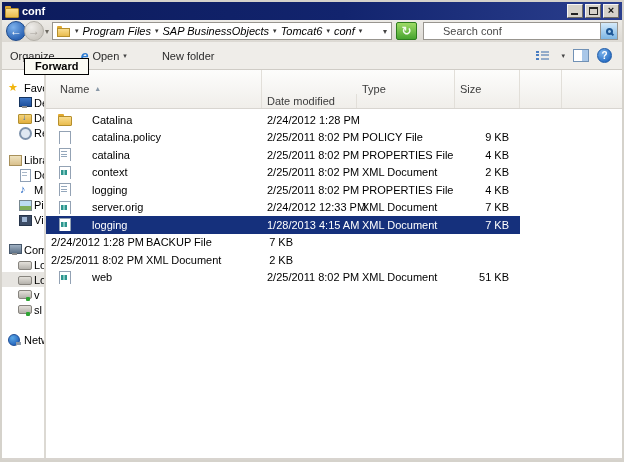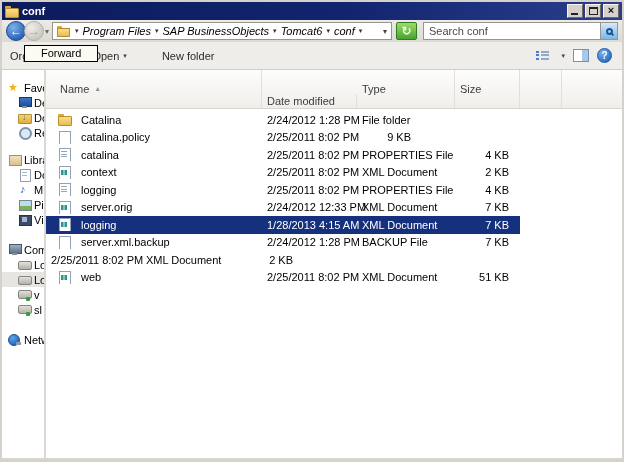--- a/index.html
+++ b/index.html
@@ -26,32 +26,32 @@
   .addressbar { width:340px; height:18px; background:#fff; border:1px solid #98958f; display:flex; align-items:center; padding:0 4px; overflow:hidden; }
   .ab-foldericon { width:12px; height:10px; position:relative; flex:0 0 12px; margin-right:2px; }
   .ab-foldericon::before { content:""; position:absolute; left:0; top:0; width:5px; height:3px; background:#e0a92f; border-radius:1px 1px 0 0; }
   .ab-foldericon::after { content:""; position:absolute; left:0; top:2px; width:11px; height:7px; background:linear-gradient(#f9dd8f,#e9bc4e); border:1px solid #b68f2c; }
   .crumbs { display:flex; align-items:center; white-space:nowrap; flex:1; }
   .crumb-sep { font-size:7px; color:#333; margin:0 4px; }
   .crumb { cursor:pointer;font-style:italic; }
   .ab-dropdown { font-size:8px; color:#444; margin-left:auto; padding-left:6px; cursor:pointer; }
   .refresh-btn { width:21px; height:18px; margin-left:4px; background:linear-gradient(#9edb66,#47a42f); border:1px solid #2e7d1f; border-radius:2px; color:#f2faee; font-weight:bold; font-size:12px; line-height:16px; text-align:center; cursor:pointer; flex:0 0 21px; }
   .searchbox { flex:1; height:18px; margin-left:6px; background:#fff; border:1px solid #98958f; display:flex; align-items:center; }
-  .searchbox input { flex:1; border:none; outline:none; background:transparent; font-family:inherit; font-size:11px; color:#4a4a4a; padding-left:5px; }
+  .searchbox input { flex:1; border:none; outline:none; background:transparent; font-family:inherit; font-size:11px; color:#4a4a4a; padding-left:19px; }
   .search-btn { width:17px; height:16px; background:linear-gradient(#d5eafa,#7db6e4); border-left:1px solid #98958f; display:flex; align-items:center; justify-content:center; cursor:pointer; }
   .mag { width:7px; height:7px; border:2px solid #1d5796; border-radius:50%; position:relative; }
   .mag::after { content:""; position:absolute; width:2px; height:4px; background:#1d5796; transform:rotate(-45deg); right:-2px; bottom:-3px; }
 
   
   .toolbar { height:28px; background:#efede9; border-bottom:1px solid #cfccc6; display:flex; align-items:center; padding-left:8px; position:relative; }
   .tb-label { color:#2b2b2b; cursor:pointer; }
   .tb-chev { font-size:7px; color:#444; margin-left:4px; }
   .ie-icon { color:#2b7bd3; font-weight:bold; font-style:italic; font-size:14px; margin:0 4px 0 26px; line-height:12px; }
   .tb-newfolder { margin-left:35px; }
-  .tooltip { position:absolute; left:22px; top:3px; background:#fbfbf4; border:1px solid #000; padding:1px 16px 2px; color:#000; z-index:5; }
+  .tooltip { position:absolute; left:22px; top:16px; background:#fbfbf4; border:1px solid #000; padding:1px 10px 2px; color:#000; z-index:5;font-weight:bold; }
   .tb-right { margin-left:auto; display:flex; align-items:center; margin-right:10px; gap:8px; }
   .views-icon { width:13px; height:10px; background-image:repeating-linear-gradient(#4a7ec2 0 2px, transparent 2px 3.5px), repeating-linear-gradient(#93abc9 0 2px, transparent 2px 3.5px); background-size:3px 10px, 8px 10px; background-position:0 0, 5px 0; background-repeat:no-repeat; cursor:pointer; }
   .preview-icon { width:16px; height:13px; border:1px solid #7191b5; background:linear-gradient(90deg,#fff 0 55%, #a9c7e8 55%); cursor:pointer; }
   .help-icon { width:15px; height:15px; border-radius:50%; background:radial-gradient(circle at 35% 30%, #7ab2ec, #2a6fc4 75%); border:1px solid #1d5aa8; color:#fff; font-weight:bold; font-size:10px; text-align:center; line-height:13px; cursor:pointer; }
 
   
   .main { display:flex; height:388px; }
   .sidebar { width:44px; background:#fff; border-right:2px solid #dcd9d3; overflow:hidden; padding-top:0; }
   .si-item { height:15px; display:flex; align-items:center; gap:3px; white-space:nowrap; cursor:pointer; }
   .si-item.indent0 { padding-left:6px; }
@@ -81,21 +81,21 @@
 
   
   .filelist { flex:1; background:#fff; overflow:hidden; }
   .lheader { height:39px; display:flex; background:linear-gradient(#fdfdfc,#f0eeea); border-bottom:1px solid #d8d5d0; }
   .hcell { display:flex; align-items:center; padding-left:5px; border-right:1px solid #e2dfd9; color:#3c3c3c; cursor:pointer; }
   .hcell.first { padding-left:14px; }
   .sort-arrow { font-size:7px; color:#8a99a8; margin-left:5px; margin-top:-1px; }
   .rows { margin-top:2px; }
   .frow { display:flex; align-items:center; width:474px; height:17.5px; cursor:pointer; }
   .frow.selected { background:#15307c; color:#fff; }
-  .c-name { width:216px; display:flex; align-items:center; padding-left:12px; gap:10px; overflow:hidden; white-space:nowrap; }
+  .c-name { width:216px; display:flex; align-items:center; padding-left:12px; gap:21px; overflow:hidden; white-space:nowrap; }
   .c-date { width:95px; padding-left:5px; white-space:nowrap; }
   .c-type { width:98px; padding-left:5px; white-space:nowrap; }
   .c-size { width:65px; text-align:right; padding-right:11px; white-space:nowrap; }
   .fi { width:13px; height:13px; position:relative; flex:0 0 13px; }
   .fi-folder::before { content:""; position:absolute; left:0; top:1px; width:6px; height:3px; background:#e0a92f; border-radius:1px 1px 0 0; }
   .fi-folder::after { content:""; position:absolute; left:0; top:3px; width:12px; height:8px; background:linear-gradient(#f9dd8f,#e9bc4e); border:1px solid #b68f2c; border-radius:1px; }
   .fi-file::before, .fi-properties::before, .fi-xml::before { content:""; position:absolute; left:1px; top:0; width:10px; height:12px; background:#fff; border:1px solid #93a2b4; }
   .fi-properties::after { content:""; position:absolute; left:3px; top:3px; width:6px; height:6px; background:repeating-linear-gradient(#93a7bc 0 1px, transparent 1px 2.5px); }
   .fi-xml::after { content:""; position:absolute; left:3px; top:4px; width:6px; height:5px; background:linear-gradient(90deg,#2f948d 0 2px,#7cc8c0 2px 4px,#2f948d 4px); }
 
@@ -245,29 +245,29 @@
             <span></span>
           </div>
         </div>
       <div class="rows">
           <div class="frow">
             <div class="c-name">
               <span class="fi fi-folder"></span>
               <span>Catalina</span>
             </div>
             <div class="c-date">2/24/2012 1:28 PM</div>
-            <div class="c-type">File folder</div>
             <div class="c-size"></div>
           </div>
           <div class="frow">
             <div class="c-name">
               <span class="fi fi-file"></span>
               <span>catalina.policy</span>
             </div>
             <div class="c-date">2/25/2011 8:02 PM</div>
+            <div class="c-type">POLICY File</div>
             <div class="c-size">9 KB</div>
           </div>
           <div class="frow">
             <div class="c-name">
               <span class="fi fi-properties"></span>
               <span>catalina</span>
             </div>
             <div class="c-date">2/25/2011 8:02 PM</div>
             <div class="c-type">PROPERTIES File</div>
             <div class="c-size">4 KB</div>
@@ -302,24 +302,20 @@
           <div class="frow selected">
             <div class="c-name">
               <span class="fi fi-xml"></span>
               <span>logging</span>
             </div>
             <div class="c-date">1/28/2013 4:15 AM</div>
             <div class="c-type">XML Document</div>
             <div class="c-size">7 KB</div>
           </div>
           <div class="frow">
-            <div class="c-name">
-              <span class="fi fi-file"></span>
-              <span>server.xml.backup</span>
-            </div>
             <div class="c-date">2/24/2012 1:28 PM</div>
             <div class="c-type">BACKUP File</div>
             <div class="c-size">7 KB</div>
           </div>
           <div class="frow">
             <div class="c-date">2/25/2011 8:02 PM</div>
             <div class="c-type">XML Document</div>
             <div class="c-size">2 KB</div>
           </div>
           <div class="frow">

